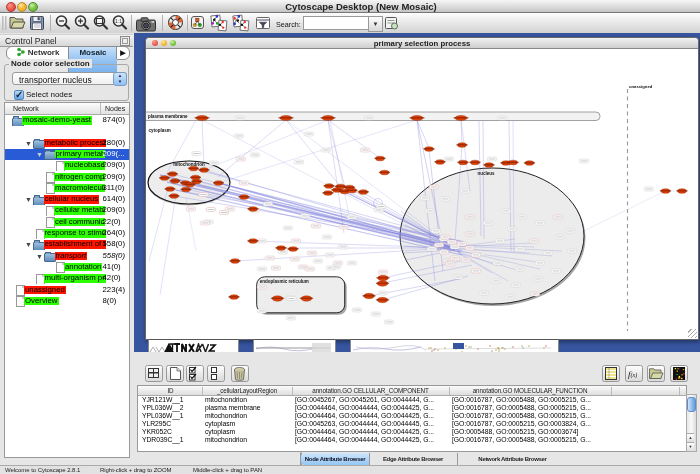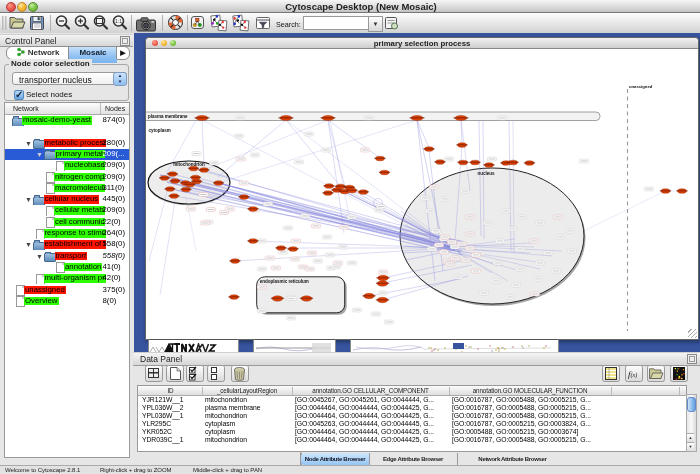--- a/index.html
+++ b/index.html
@@ -21,21 +21,21 @@
 #search-arrow{position:absolute;left:368px;top:3px;width:13px;height:14px;background:linear-gradient(#fefefe,#d8d8d8);border:1px solid #999;font-size:6px;text-align:center;line-height:14px;color:#333;}
 #cpanel{left:0;top:33px;width:133px;height:432px;background:#e6e6e6;border-right:1px solid #b0b0b0;}
 .phead{position:absolute;background:linear-gradient(#f4f4f4,#d6d6d6);border-top:1px solid #cfcfcf;border-bottom:1px solid #9b9b9b;font-size:8.5px;color:#222;}
 #cp-head{left:0;top:1px;width:133px;height:10px;padding-top:1px;}
 #cp-head span.x{margin-left:5px;}
 .floatico{position:absolute;right:3px;top:1px;width:8px;height:8px;border:1px solid #888;background:#eee;}
 .floatico:after{content:"";position:absolute;left:1px;top:1px;width:4px;height:4px;border:1px solid #999;}
 #cptabs{position:absolute;left:6px;top:13px;width:122px;height:12px;background:#fff;border:1px solid #8e8e8e;border-radius:6px;font-size:8px;font-weight:bold;}
 #tab-network{position:absolute;left:0;top:0;width:61px;height:12px;color:#333;text-align:center;line-height:12px;}
 #tab-network svg{vertical-align:-2px;}
-#tab-mosaic{position:absolute;left:61px;top:0;width:48px;height:16px;color:#123;text-align:center;line-height:12px;
+#tab-mosaic{position:absolute;left:61px;top:0;width:48px;height:25px;color:#123;text-align:center;line-height:12px;
   background:linear-gradient(#c6e0fa,#8fc0f2 60%,#7cb4ee);border-left:1px solid #8e8e8e;}
 #tab-arrow{position:absolute;left:109px;top:0;width:12px;height:12px;border-left:1px solid #8e8e8e;text-align:center;line-height:11px;font-size:7px;color:#111;border-radius:0 6px 6px 0;}
 #gbox{position:absolute;left:4px;top:31px;width:123px;height:35px;border:1px solid #a8a8a8;border-radius:3px;}
 #gbox-label{position:absolute;left:9px;top:26px;font-size:8px;font-weight:bold;color:#222;background:#e6e6e6;padding:0 2px;}
 #combo{position:absolute;left:12px;top:39px;width:113px;height:11px;background:linear-gradient(#ffffff,#f0f0f0);border:1px solid #9a9a9a;border-radius:3px;font-size:8.5px;color:#111;}
 #combo .txt{position:absolute;left:6px;top:1.5px;}
 #combo .st{position:absolute;right:-1px;top:-1px;width:12px;height:12px;border-radius:3px;
   background:linear-gradient(#cde4fa,#8fc0f0);border:1px solid #7d9cc4;font-size:4.5px;line-height:5.5px;text-align:center;color:#225;}
 #cb{position:absolute;left:14px;top:56.5px;width:8px;height:8px;border-radius:2px;background:linear-gradient(#b8d9f6,#6aa7e8);border:1px solid #5588bb;}
 #cb:after{content:"\2713";position:absolute;left:0px;top:-2px;font-size:10px;font-weight:bold;color:#123;}
@@ -261,21 +261,21 @@
       </div>
 <div class="trow" style="top:79.8px;">
         <span class="file" style="left:41px;"></span>
         <span class="lbl g" style="left:49px;max-width:49px;">macromolecule</span>
         <span class="val">311(0)</span>
       </div>
 <div class="trow" style="top:91.1px;">
         <span class="tri" style="left:20px;color:#444;">▼</span>
         <span class="fold" style="left:28px;"></span>
         <span class="lbl r" style="left:38.5px;max-width:60px;">cellular nucleus</span>
-        <span class="val">445(0)</span>
+        <span class="val">614(0)</span>
       </div>
 <div class="trow" style="top:102.4px;">
         <span class="file" style="left:41px;"></span>
         <span class="lbl g" style="left:49px;max-width:49px;">cellular metabo</span>
         <span class="val">209(0)</span>
       </div>
 <div class="trow" style="top:113.7px;">
         <span class="file" style="left:41px;"></span>
         <span class="lbl g" style="left:49px;max-width:49px;">cell communicat</span>
         <span class="val">22(0)</span>
@@ -303,21 +303,21 @@
         <span class="val">41(0)</span>
       </div>
 <div class="trow" style="top:170.2px;">
         <span class="file" style="left:30.5px;"></span>
         <span class="lbl g" style="left:38.5px;max-width:60px;">multi-organism pro</span>
         <span class="val">42(0)</span>
       </div>
 <div class="trow" style="top:181.5px;">
         <span class="file" style="left:11px;"></span>
         <span class="lbl r" style="left:19px;max-width:79px;">unassigned</span>
-        <span class="val">375(0)</span>
+        <span class="val">223(4)</span>
       </div>
 <div class="trow" style="top:192.8px;">
         <span class="file" style="left:11px;"></span>
         <span class="lbl g" style="left:19px;max-width:79px;">Overview</span>
         <span class="val">8(0)</span>
       </div>
   </div>
 </div>
 <div class="abs" id="divider"></div>
 <div class="abs" id="rightarea">
@@ -795,21 +795,20 @@
         <circle cx="83" cy="7" r="0.7" fill="#88a"></circle>
         <circle cx="111" cy="5" r="0.7" fill="#c55"></circle>
         <circle cx="78" cy="5" r="0.7" fill="#9a3"></circle>
         <circle cx="151" cy="5" r="0.7" fill="#9a3"></circle>
         <circle cx="171" cy="3" r="0.7" fill="#9a3"></circle>
         <path d="M75 6 L200 5" stroke="#bbb" stroke-width="0.5"></path>
         <rect x="102" y="0" width="11" height="6" fill="#37549f"></rect>
       </svg></div>
 </div>
 <div class="abs" id="dpanel">
-  <div class="phead" id="dp-head"><span class="x">Data Panel</span><span class="floatico"></span></div>
   <div id="dp-toolbar"><svg width="561" height="20">
         <defs>
           <linearGradient id="bg1" x1="0" y1="0" x2="0" y2="1">
             <stop offset="0" stop-color="#fefefe"></stop>
             <stop offset="1" stop-color="#d8d8d8"></stop>
           </linearGradient>
         </defs>
         <rect x="9.5" y="0.5" width="17" height="16" rx="2" fill="url(#bg1)" stroke="#999"></rect>
         <rect x="30.5" y="0.5" width="17" height="16" rx="2" fill="url(#bg1)" stroke="#999"></rect>
         <rect x="50.5" y="0.5" width="17" height="16" rx="2" fill="url(#bg1)" stroke="#999"></rect>

